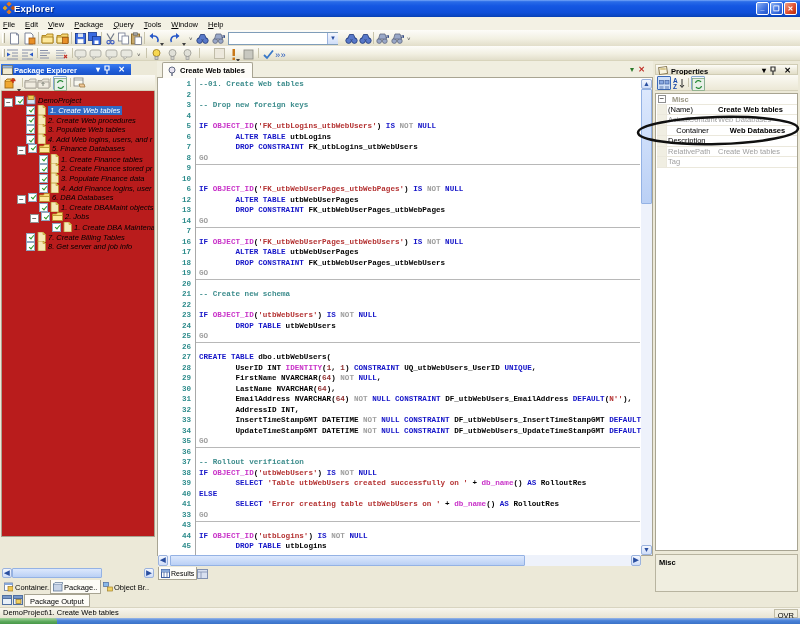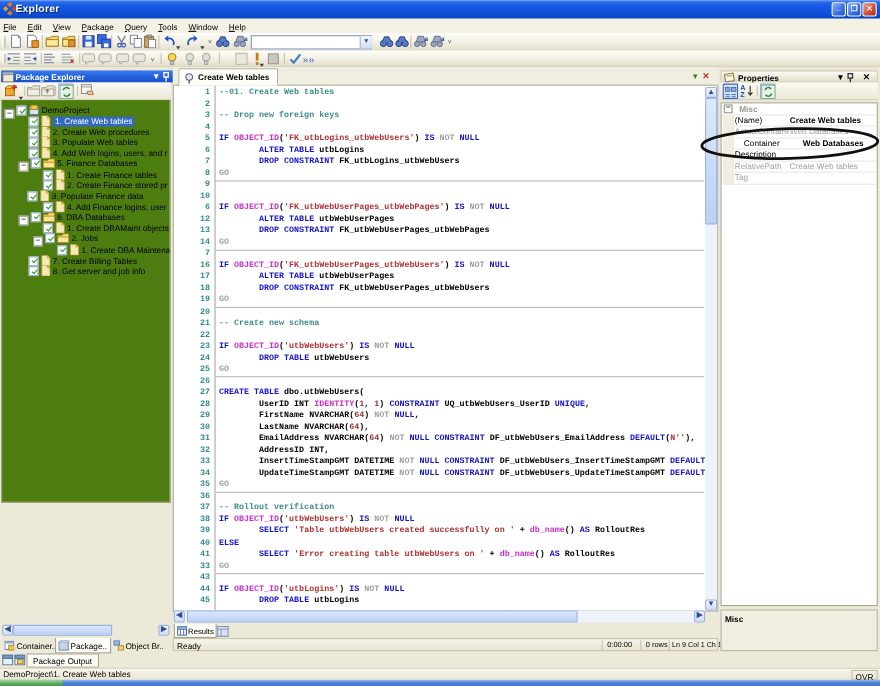--- a/index.html
+++ b/index.html
@@ -30,23 +30,23 @@
 .tsep { position:absolute; width:1px; top:2px; bottom:2px; background:#c8c4ac; }
 .ti { position:absolute; top:1px; }
 
 
 .phdr-active { background:linear-gradient(180deg,#3a7cf0 0%,#2361dc 50%,#1952c8 100%); color:#fff; font-size:7.5px; font-weight:bold; }
 .phdr { background:linear-gradient(180deg,#fdfcf7,#e2dec8); color:#000; font-size:7.5px; font-weight:bold; border:1px solid #d0ccb4; }
 .hbt { position:absolute; top:2px; font-size:8px; line-height:8px; }
 
 
 #leftdock { left:1px; top:64px; width:154px; height:530px; }
-#pehdr { position:absolute; left:0; top:0px; width:174px; height:11px;padding-left:32px; }
+#pehdr { position:absolute; left:0; top:0px; width:130px; height:11px;padding-left:32px; }
 #petools { position:absolute; left:0; top:11px; width:154px; height:16px; background:linear-gradient(180deg,#fbfaf4,#ece8d6); border-bottom:1px solid #d4d0ba; }
-#petree { position:absolute; left:0; top:27px; width:154px; height:366px; background:#4d7c0f; border:1px solid #a8a492; border-top:none; overflow:hidden; }
+#petree { position:absolute; left:0; top:27px; width:154px; height:446px; background:#b91c1c; border:1px solid #a8a492; border-top:none; overflow:hidden;font-style:italic; }
 #pehs { position:absolute; left:1px; top:504px; width:152px; height:10px; }
 #petabs { position:absolute; left:0; top:516px; width:154px; height:16px; font-size:7.5px; }
 .dtab { position:absolute; top:0; height:14px; padding:2px 3px 0 2px; white-space:nowrap; }
 .dtab.on { background:#fdfcf7; border:1px solid #a8a492; border-top:none; }
 .dicon { display:inline-block; width:10px; height:9px; vertical-align:-2px; margin-right:1px; }
 
 
 .trow { position:absolute; height:10px; line-height:9.5px; white-space:nowrap; font-size:7.5px; }
 .trow .cb { display:inline-block; width:9px; height:9px; border:1px solid #90a8c0; background:#fff; vertical-align:-2px; position:relative; margin-right:2px; }
 .trow .cb:after { content:""; position:absolute; left:1.5px; top:1.5px; width:4px; height:2px; border-left:1.6px solid #2c9a2c; border-bottom:1.6px solid #2c9a2c; transform:rotate(-50deg); }
@@ -344,21 +344,21 @@
             <path d="M0.5 3.5 h10 V8.5 H0.5 Z" fill="#fde89a" stroke="#b08820" stroke-width="0.8"></path>
           </svg></span>5. Finance Databases</div>
 <div class="trow" style="left:28px;top:62.5px;"><span style="display:inline-block;width:9px;"></span><span class="cb"></span><span class="ticon"><svg width="9" height="10" viewBox="0 0 9 10">
             <path d="M1 0 h5 l2.5 2.5 V10 H1 Z" fill="#f5e9b8" stroke="#b89830" stroke-width="0.8"></path>
             <path d="M6 0 l2.5 2.5 H6 Z" fill="#e8c860" stroke="#b89830" stroke-width="0.6"></path>
           </svg></span>1. Create Finance tables</div>
 <div class="trow" style="left:28px;top:72.25px;"><span style="display:inline-block;width:9px;"></span><span class="cb"></span><span class="ticon"><svg width="9" height="10" viewBox="0 0 9 10">
             <path d="M1 0 h5 l2.5 2.5 V10 H1 Z" fill="#f5e9b8" stroke="#b89830" stroke-width="0.8"></path>
             <path d="M6 0 l2.5 2.5 H6 Z" fill="#e8c860" stroke="#b89830" stroke-width="0.6"></path>
           </svg></span>2. Create Finance stored pr</div>
-<div class="trow" style="left:14px;top:82.0px;"><span style="display:inline-block;width:9px;"></span><span class="cb"></span><span class="ticon"><svg width="9" height="10" viewBox="0 0 9 10">
+<div class="trow" style="left:28px;top:82.0px;"><span style="display:inline-block;width:9px;"></span><span class="cb"></span><span class="ticon"><svg width="9" height="10" viewBox="0 0 9 10">
             <path d="M1 0 h5 l2.5 2.5 V10 H1 Z" fill="#f5e9b8" stroke="#b89830" stroke-width="0.8"></path>
             <path d="M6 0 l2.5 2.5 H6 Z" fill="#e8c860" stroke="#b89830" stroke-width="0.6"></path>
           </svg></span>3. Populate Finance data</div>
 <div class="trow" style="left:28px;top:91.75px;"><span style="display:inline-block;width:9px;"></span><span class="cb"></span><span class="ticon"><svg width="9" height="10" viewBox="0 0 9 10">
             <path d="M1 0 h5 l2.5 2.5 V10 H1 Z" fill="#f5e9b8" stroke="#b89830" stroke-width="0.8"></path>
             <path d="M6 0 l2.5 2.5 H6 Z" fill="#e8c860" stroke="#b89830" stroke-width="0.6"></path>
           </svg></span>4. Add Finance logins, user</div>
 <div class="trow" style="left:15px;top:101.5px;"><span class="exp">−</span><span class="cb"></span><span class="ticon"><svg width="11" height="9" viewBox="0 0 11 9">
             <path d="M0.5 2 h4 l1 -1.5 h5 V8.5 H0.5 Z" fill="#f8d878" stroke="#b08820" stroke-width="0.8"></path>
             <path d="M0.5 3.5 h10 V8.5 H0.5 Z" fill="#fde89a" stroke="#b08820" stroke-width="0.8"></path>
@@ -486,26 +486,20 @@
     <div class="dtab on" style="left:1px;height:13px;padding:2px 2px 0 2px;"><span class="dicon" style="width:9px;"><svg width="9" height="9" viewBox="0 0 9 9">
             <rect x="0.5" y="0.5" width="8" height="8" fill="#fff" stroke="#4060a0"></rect>
             <path d="M0.5 3 H8.5 M3 0.5 V8.5 M6 0.5 V8.5" stroke="#4060a0" stroke-width="0.8"></path>
             <rect x="0.5" y="0.5" width="8" height="2.5" fill="#88a8d8"></rect>
           </svg></span>Results</div>
     <span class="dicon" style="position:absolute;left:40px;top:2px;width:11px;"><svg width="11" height="10" viewBox="0 0 11 10">
           <rect x="0.5" y="0.5" width="10" height="9" fill="#d8e0f0" stroke="#8090b0"></rect>
           <path d="M0.5 3 H10.5 M4 3 V9.5" stroke="#8090b0" stroke-width="0.8"></path>
         </svg></span>
   </div>
-  <div id="readybar">
-    <span style="position:absolute;left:3px;top:2px;">Ready</span>
-    <div class="rcell" style="left:389px;width:34px;font-size:6.8px;">0:00:00</div>
-    <div class="rcell" style="left:424px;width:28px;font-size:6.8px;">0 rows</div>
-    <div class="rcell" style="left:450px;width:46px;padding:1px 0 0 2px;font-size:6.5px;white-space:nowrap;">Ln 9 Col 1 Ch 1</div>
-  </div>
 </div>
 
 <div class="abs" id="rightdock">
   <div class="phdr" id="prhdr">
     <svg style="position:absolute;left:2px;top:0px;" width="11" height="11" viewBox="0 0 11 11">
         <rect x="1" y="2" width="8" height="7" fill="#f8f4e0" stroke="#887850" transform="rotate(-8 5 5)"></rect>
         <rect x="2.2" y="3.4" width="5.5" height="1.2" fill="#c8b060"></rect>
       </svg>
     Properties
     <span class="hbt" style="right:31px;color:#000;">▾</span>

